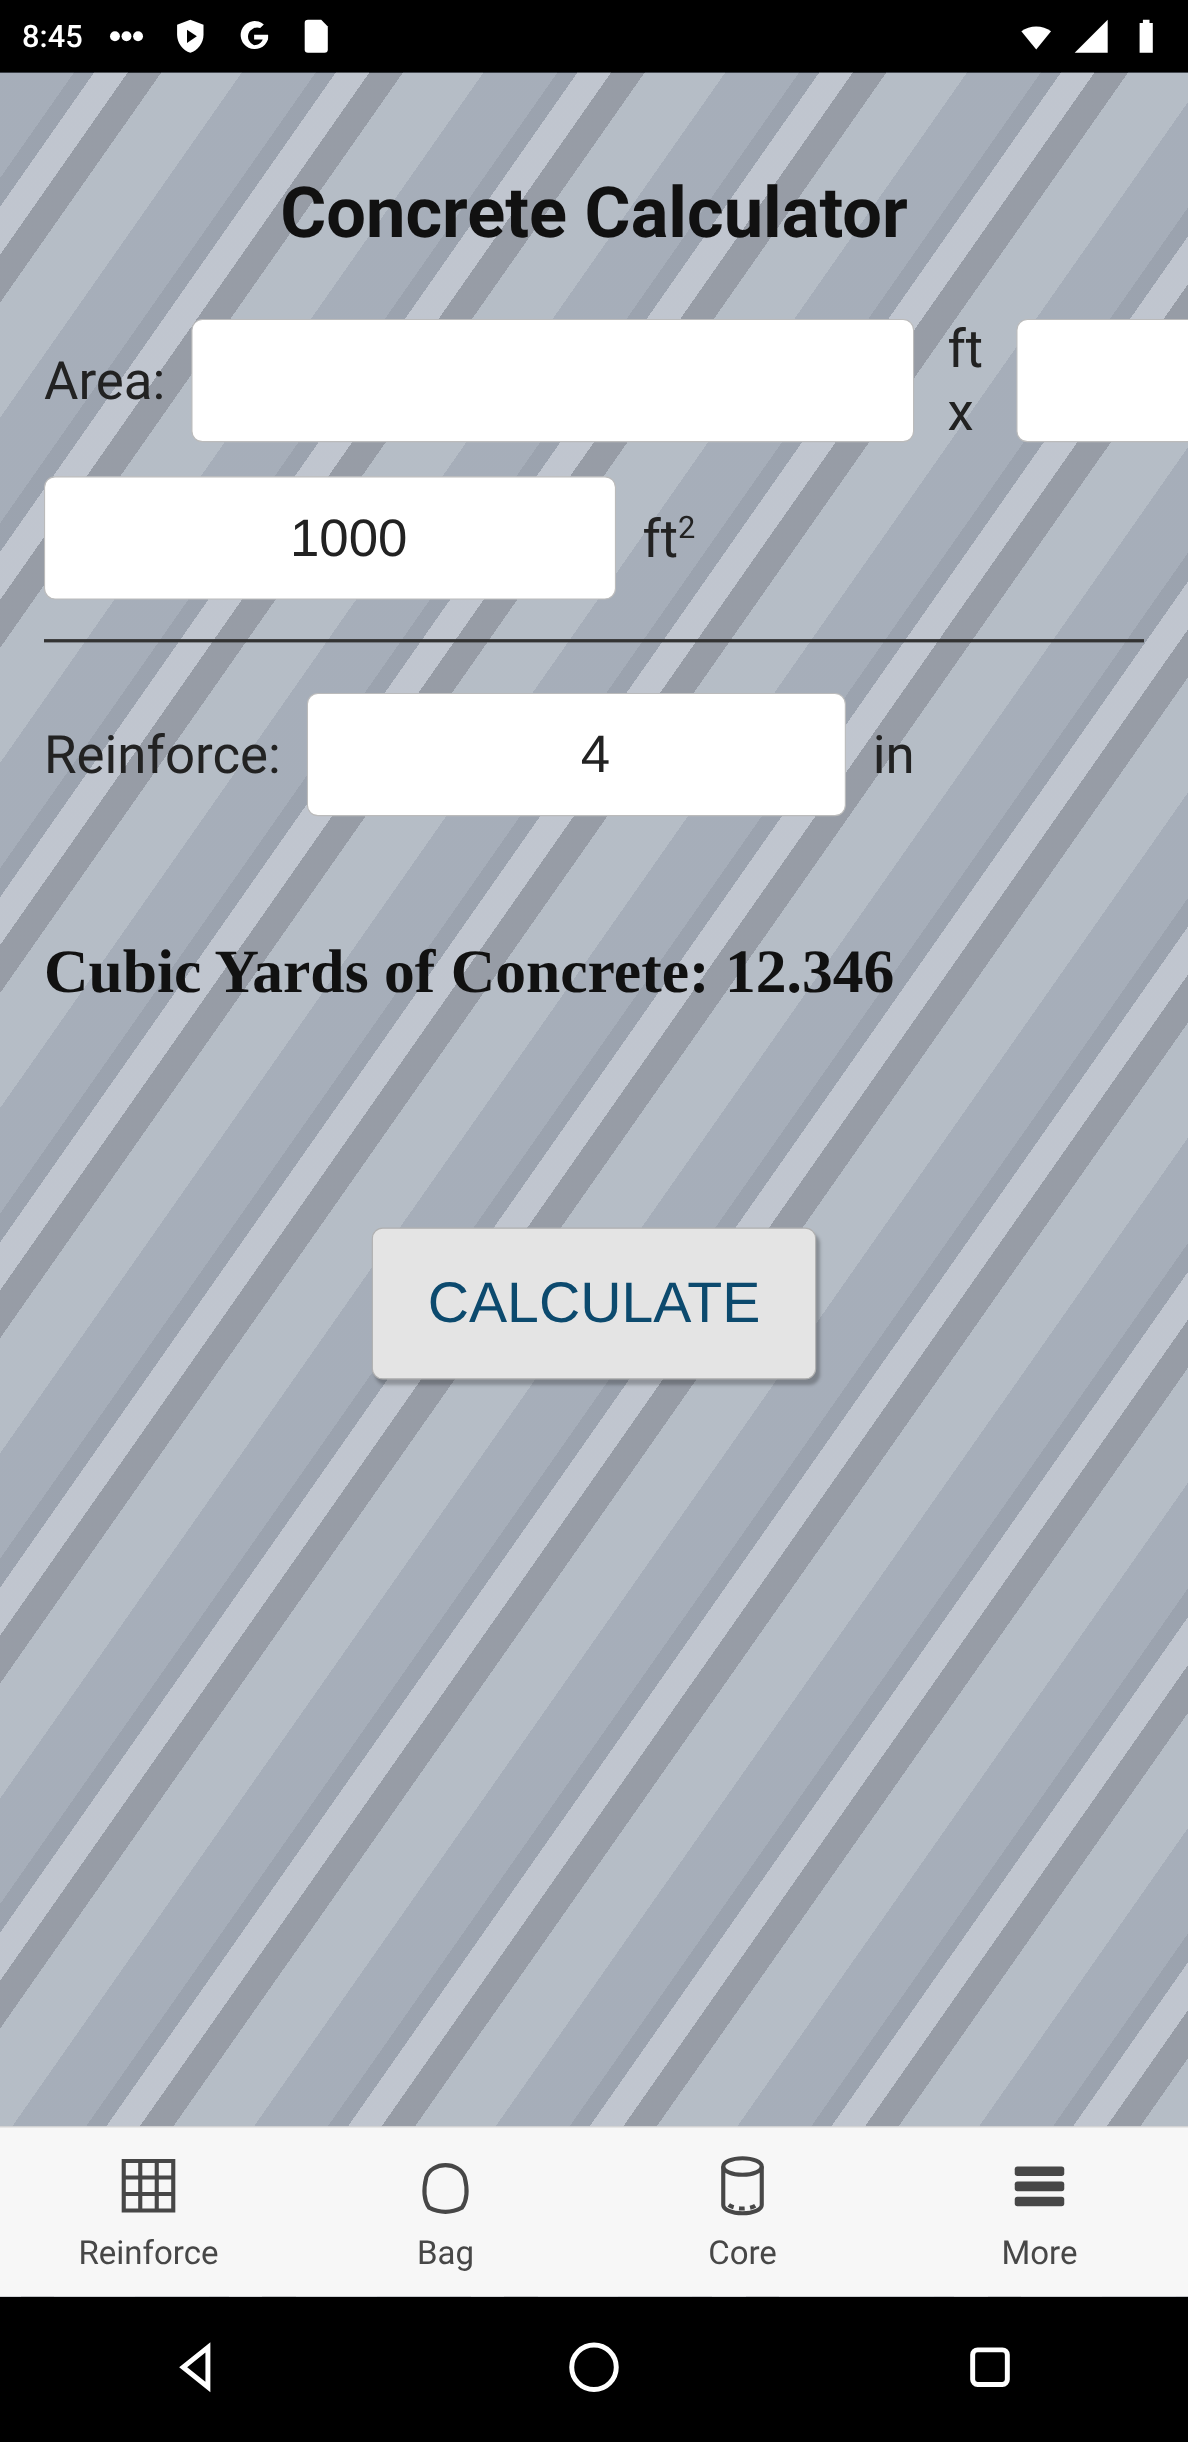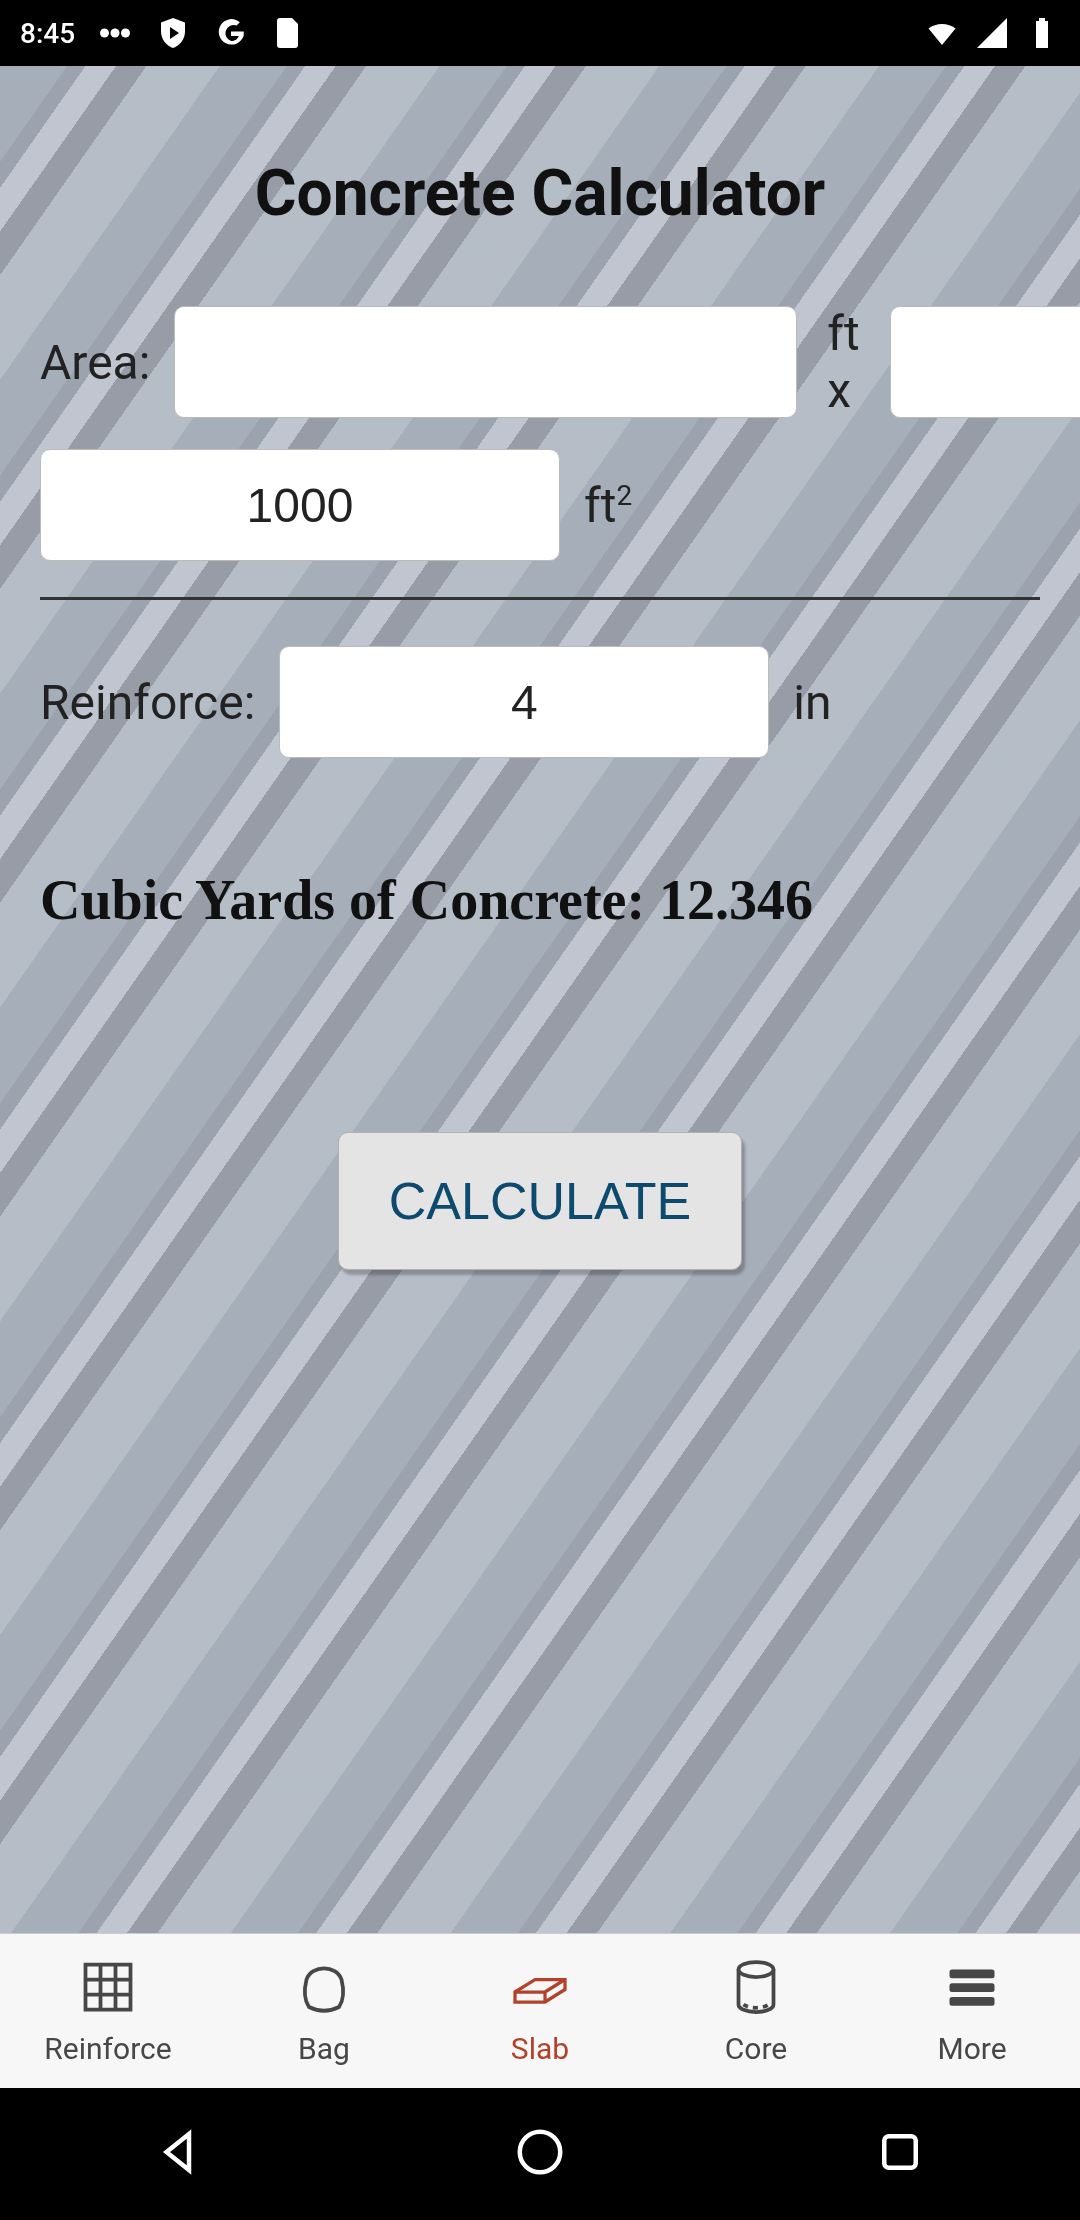--- a/index.html
+++ b/index.html
@@ -28,27 +28,27 @@
         rgba(60,70,85,0.95) 95px 120px,
         rgba(130,145,160,0.95) 120px 180px);
   }
   .app::before {
     content:""; position:absolute; inset:0;
     background: rgba(230,232,236,0.55);
     pointer-events:none;
   }
   .content { position: relative; z-index: 1; padding: 40px 40px 0; }
 
-  .title { text-align:center; font-size: 64px; font-weight: 700; color:#111; margin: 50px 0 74px; }
+  .title { text-align:center; font-size: 64px; font-weight: 700; color:#111; margin: 50px 0 58px; }
 
   .row { display:flex; align-items:center; gap: 24px; margin-bottom: 30px; }
   .lbl { font-size: 48px; color:#222; }
   .input {
     height: 112px; background:#fff; border:1px solid #bbb; border-radius:10px;
-    font-size:48px; text-align:center; color:#222;
+    font-size:48px; text-align:center; color:#222;padding-left:34px;
   }
   .area-in { flex:1; }
   .mid-x { font-size:48px; color:#222; padding:0 6px; }
   .unit { font-size:48px; color:#222; }
   .or { text-align:center; font-size:60px; font-weight:700; color:#111; margin: 30px 0 36px; }
 
   .row-totalarea .input { width: 520px; }
   .sup { font-size:28px; vertical-align: super; }
 
   .divider { height:3px; background:#333; margin: 36px 0 46px; }
@@ -180,29 +180,20 @@
       <span class="tab-label">Reinforce</span>
     </div>
     <div class="tab">
       <span>
         <svg viewBox="0 0 24 24" fill="none" stroke="#474747" stroke-width="1.5">
           <path d="M5 9c2-6 12-6 14 0 1 4 1 8-1 11-4 2-8 2-12 0-2-3-2-7-1-11z"></path>
         </svg>
       </span>
       <span class="tab-label">Bag</span>
     </div>
-    <div class="tab active">
-      <span>
-        <svg viewBox="0 0 24 12" fill="none" stroke="#b1432a" stroke-width="1.3">
-          <path d="M2 8 L10 3 L22 3 L22 7 L14 12 L2 12 Z"></path>
-          <path d="M2 8 L14 8 L22 3 M14 8 L14 12"></path>
-        </svg>
-      </span>
-      <span class="tab-label">Slab</span>
-    </div>
     <div class="tab">
       <span>
         <svg viewBox="0 0 24 24" fill="none" stroke="#474747" stroke-width="1.5">
           <ellipse cx="12" cy="5" rx="7" ry="3"></ellipse>
           <path d="M5 5v14c0 1.7 3.1 3 7 3s7-1.3 7-3V5"></path>
           <path d="M7 19c1 .8 3 1.3 5 1.3s4-.5 5-1.3" stroke-dasharray="2 2"></path>
         </svg>
       </span>
       <span class="tab-label">Core</span>
     </div>

